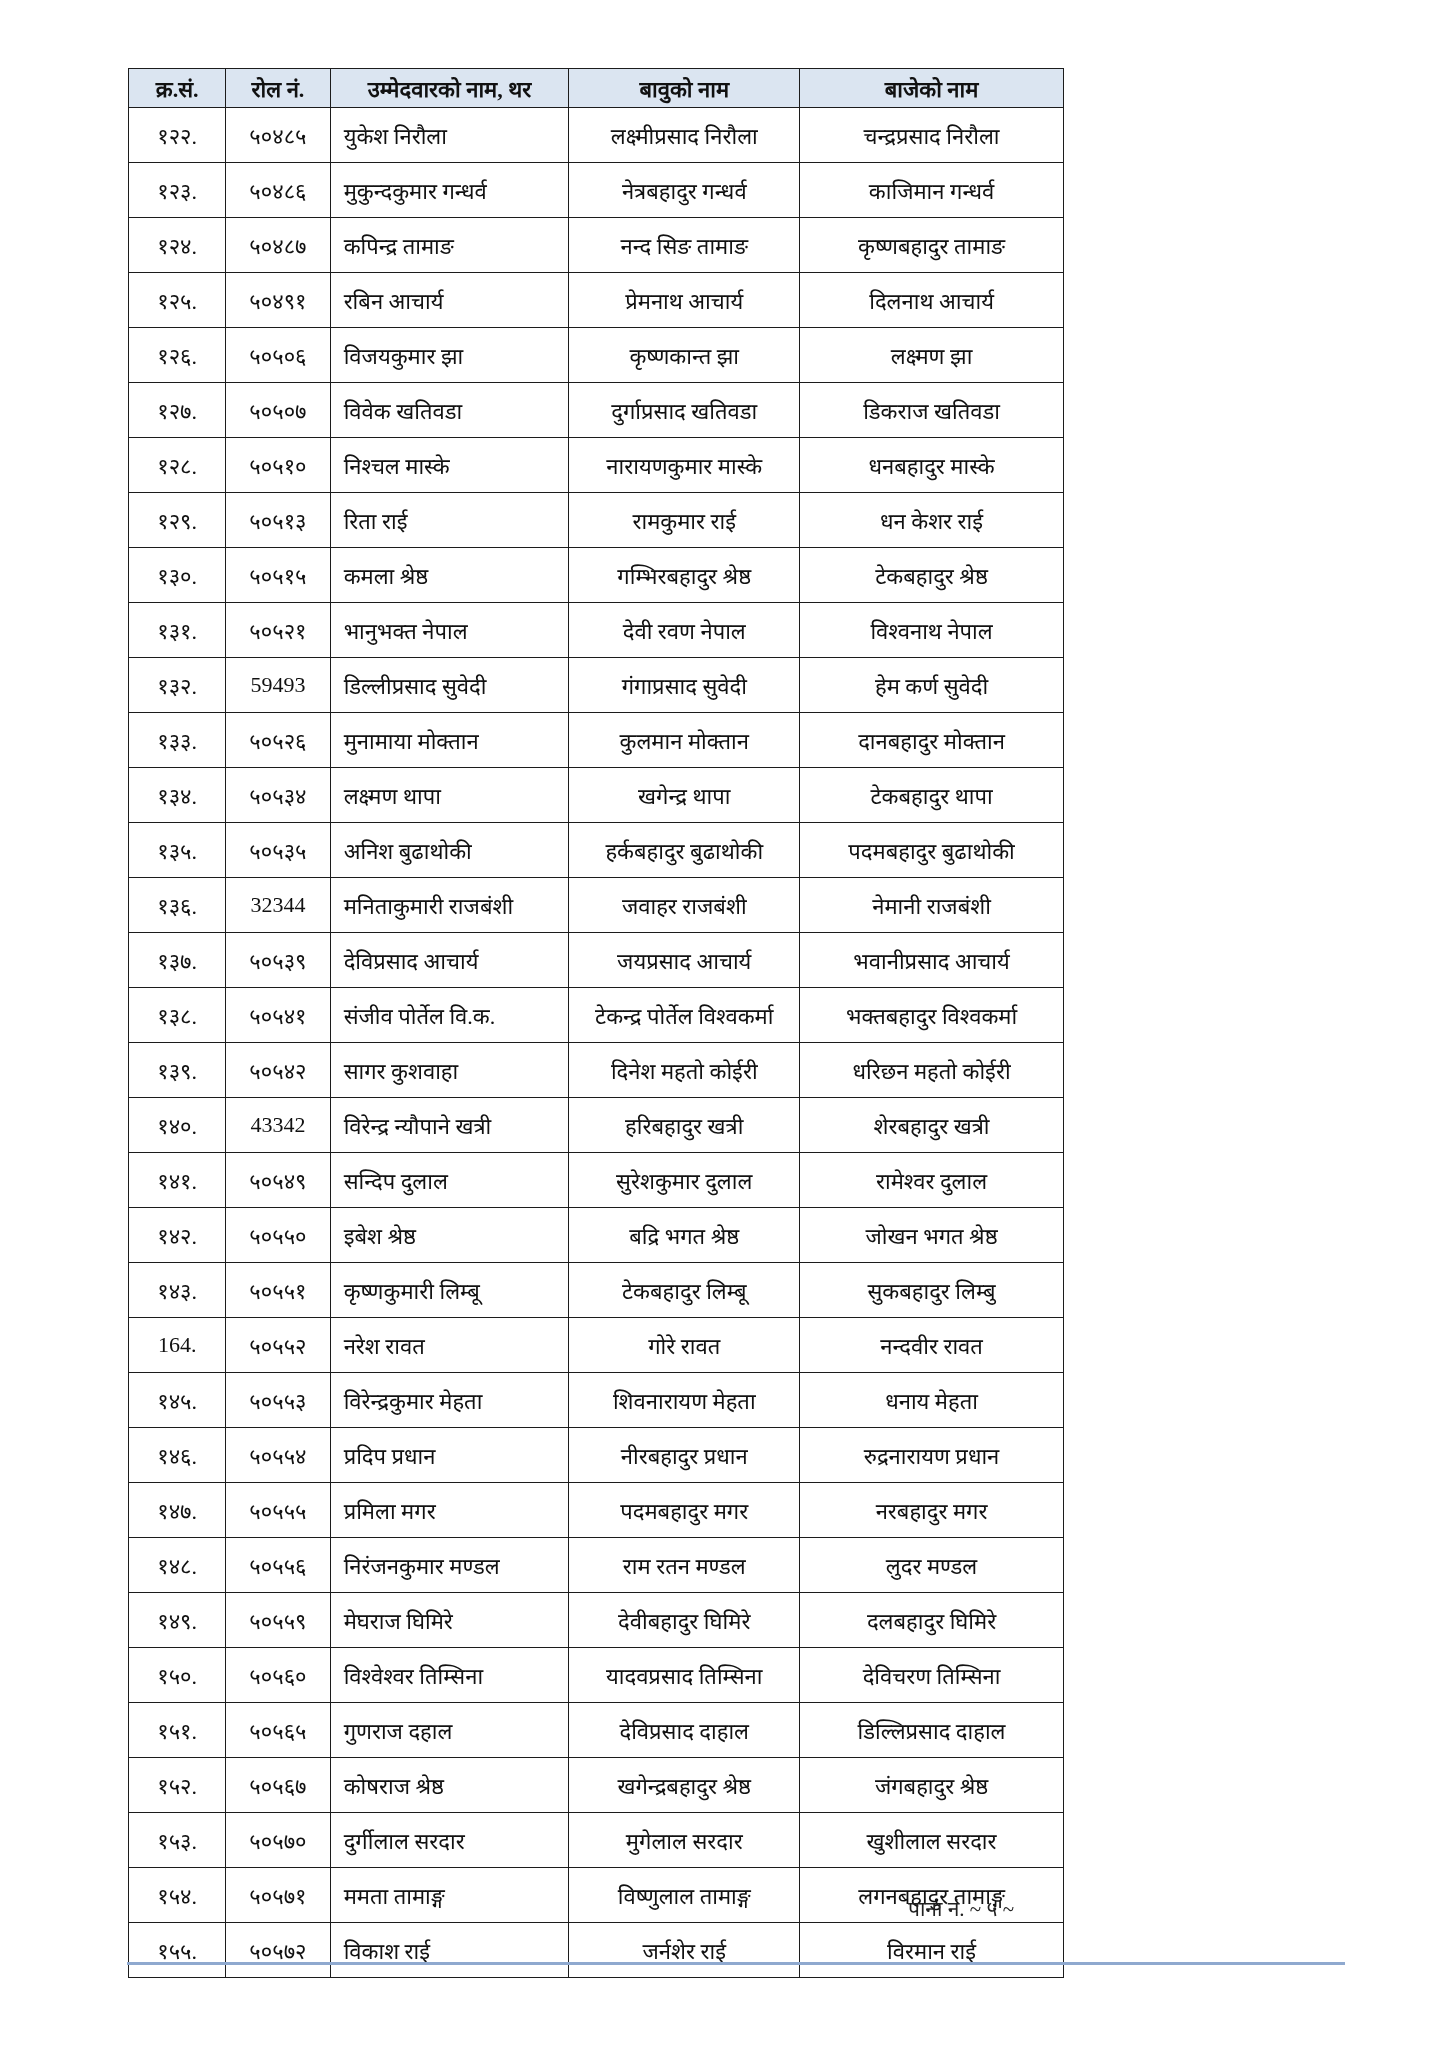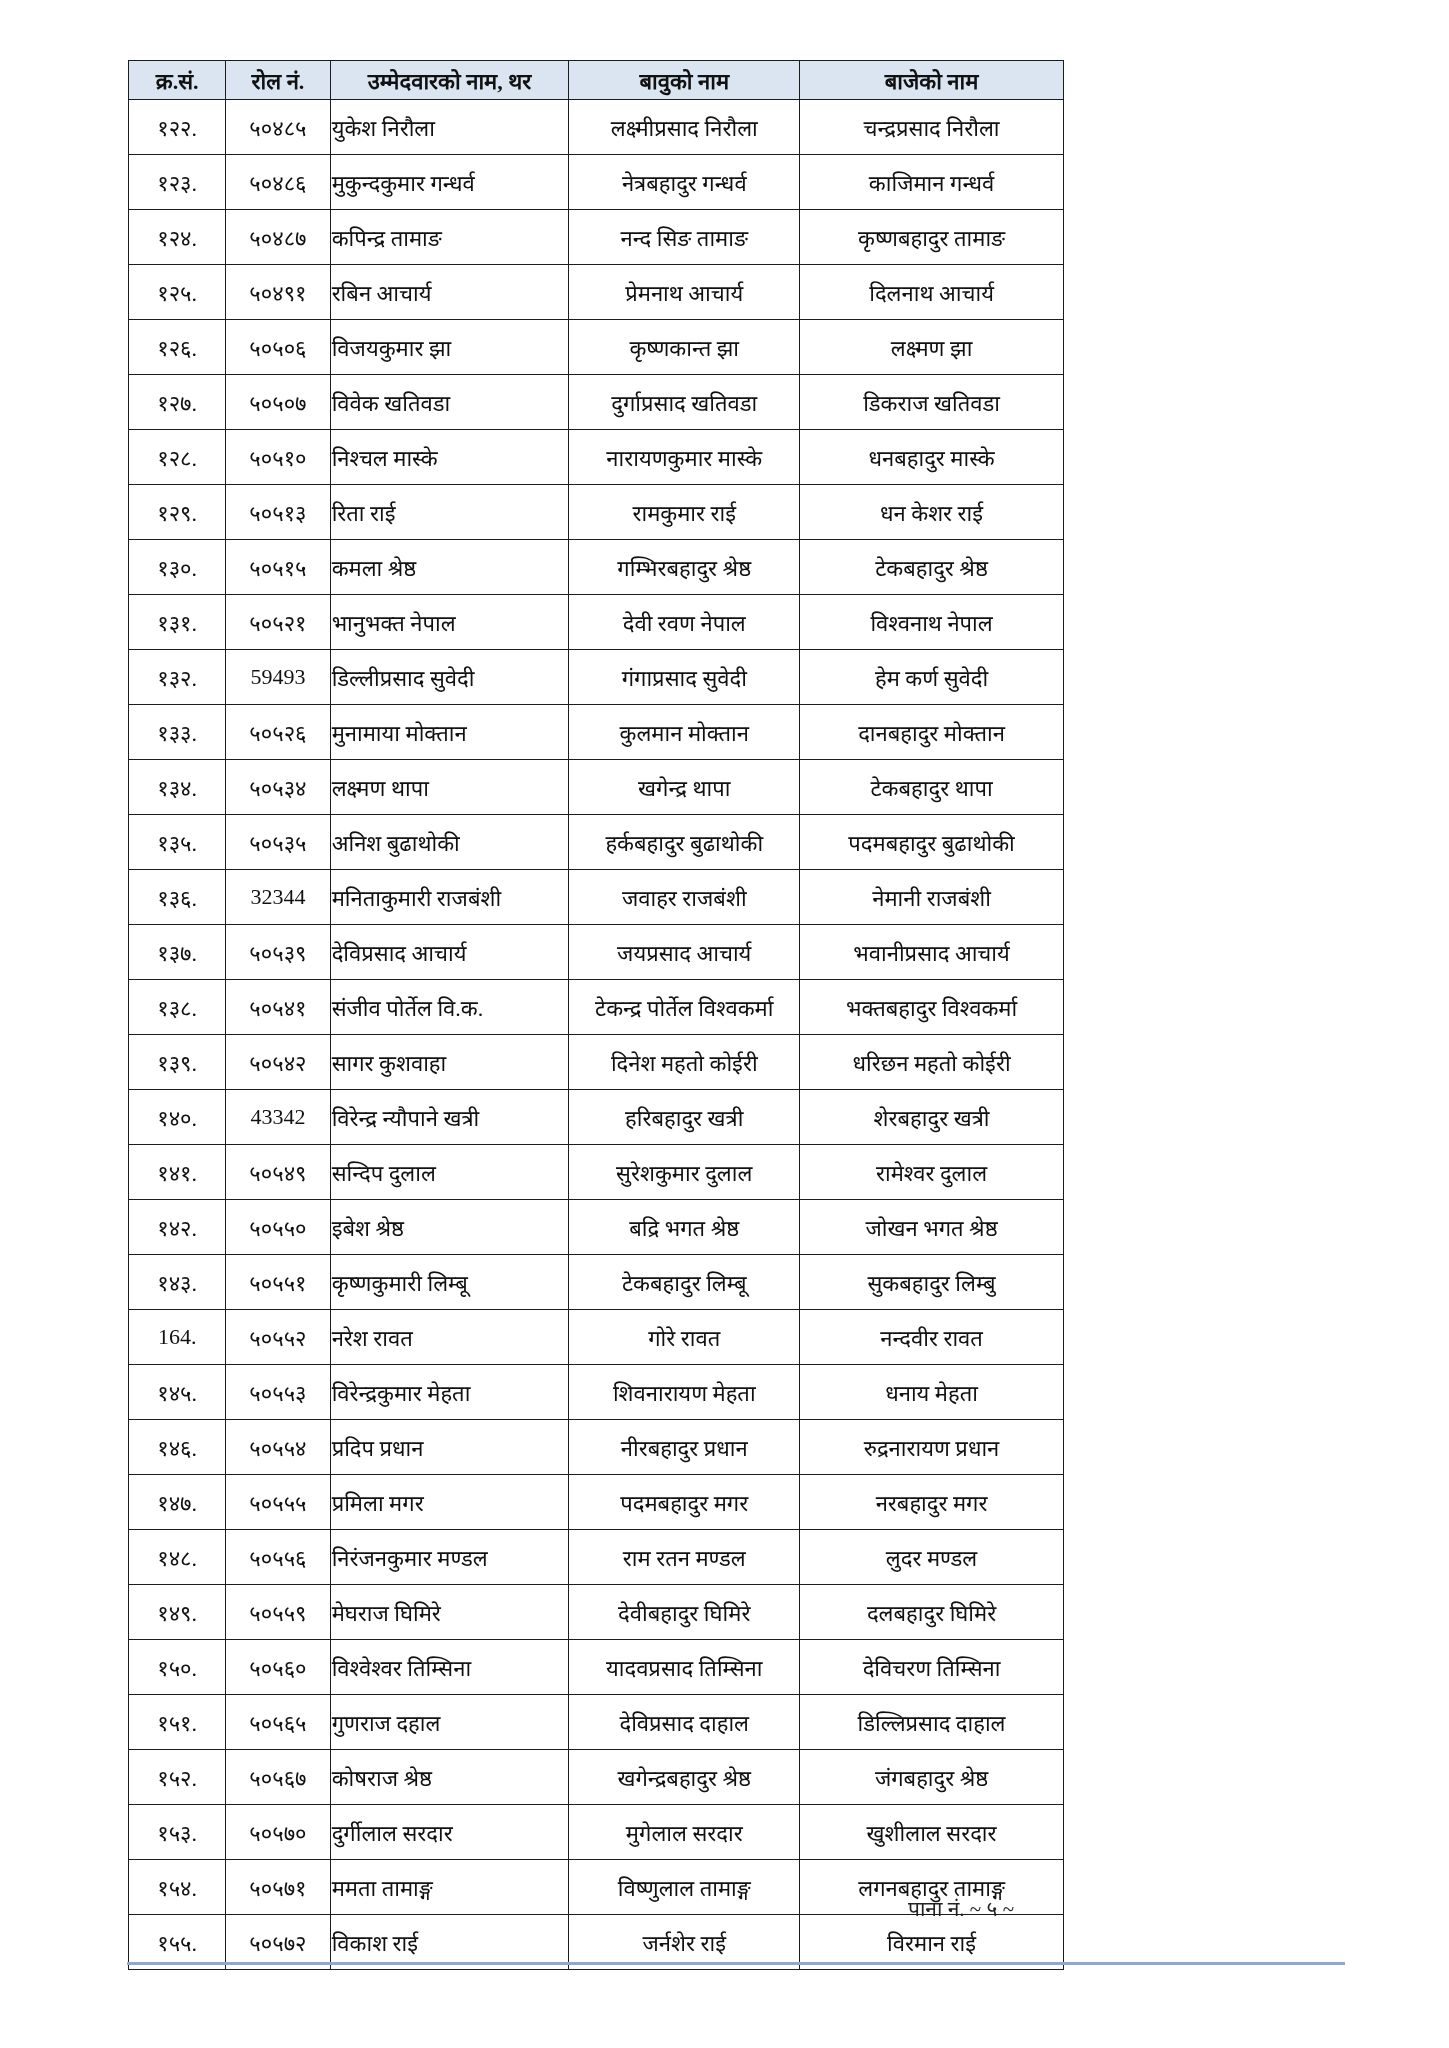--- a/index.html
+++ b/index.html
@@ -11,21 +11,21 @@
   .page {
     position: relative;
     width: 1449px;
     height: 2048px;
     background: #ffffff;
     overflow: hidden;
   }
   table.candidates {
     position: absolute;
     left: 128px;
-    top: 60px;
+    top: 68px;
     width: 936px;
     border-collapse: collapse;
     table-layout: fixed;
   }
   table.candidates th,
   table.candidates td {
     border: 1px solid #1c1c1c;
     font-size: 22px;
     color: #111111;
     vertical-align: middle;
@@ -45,21 +45,21 @@
   }
   
   .w-sn   { width: 97px;  }
   .w-roll { width: 104px; }
   .w-name { width: 238px; }
   .w-fat  { width: 230px; }
   .w-gra  { width: 263px; }
   
   table.candidates td.col-2 {
     text-align: left;
-    padding-left: 1px;
+    padding-left: 13px;
   }
   .footer-line {
     position: absolute;
     left: 127px;
     top: 1962px;
     width: 1218px;
     height: 3px;
     background: #8fa9cf;
   }
   .footer-text {

